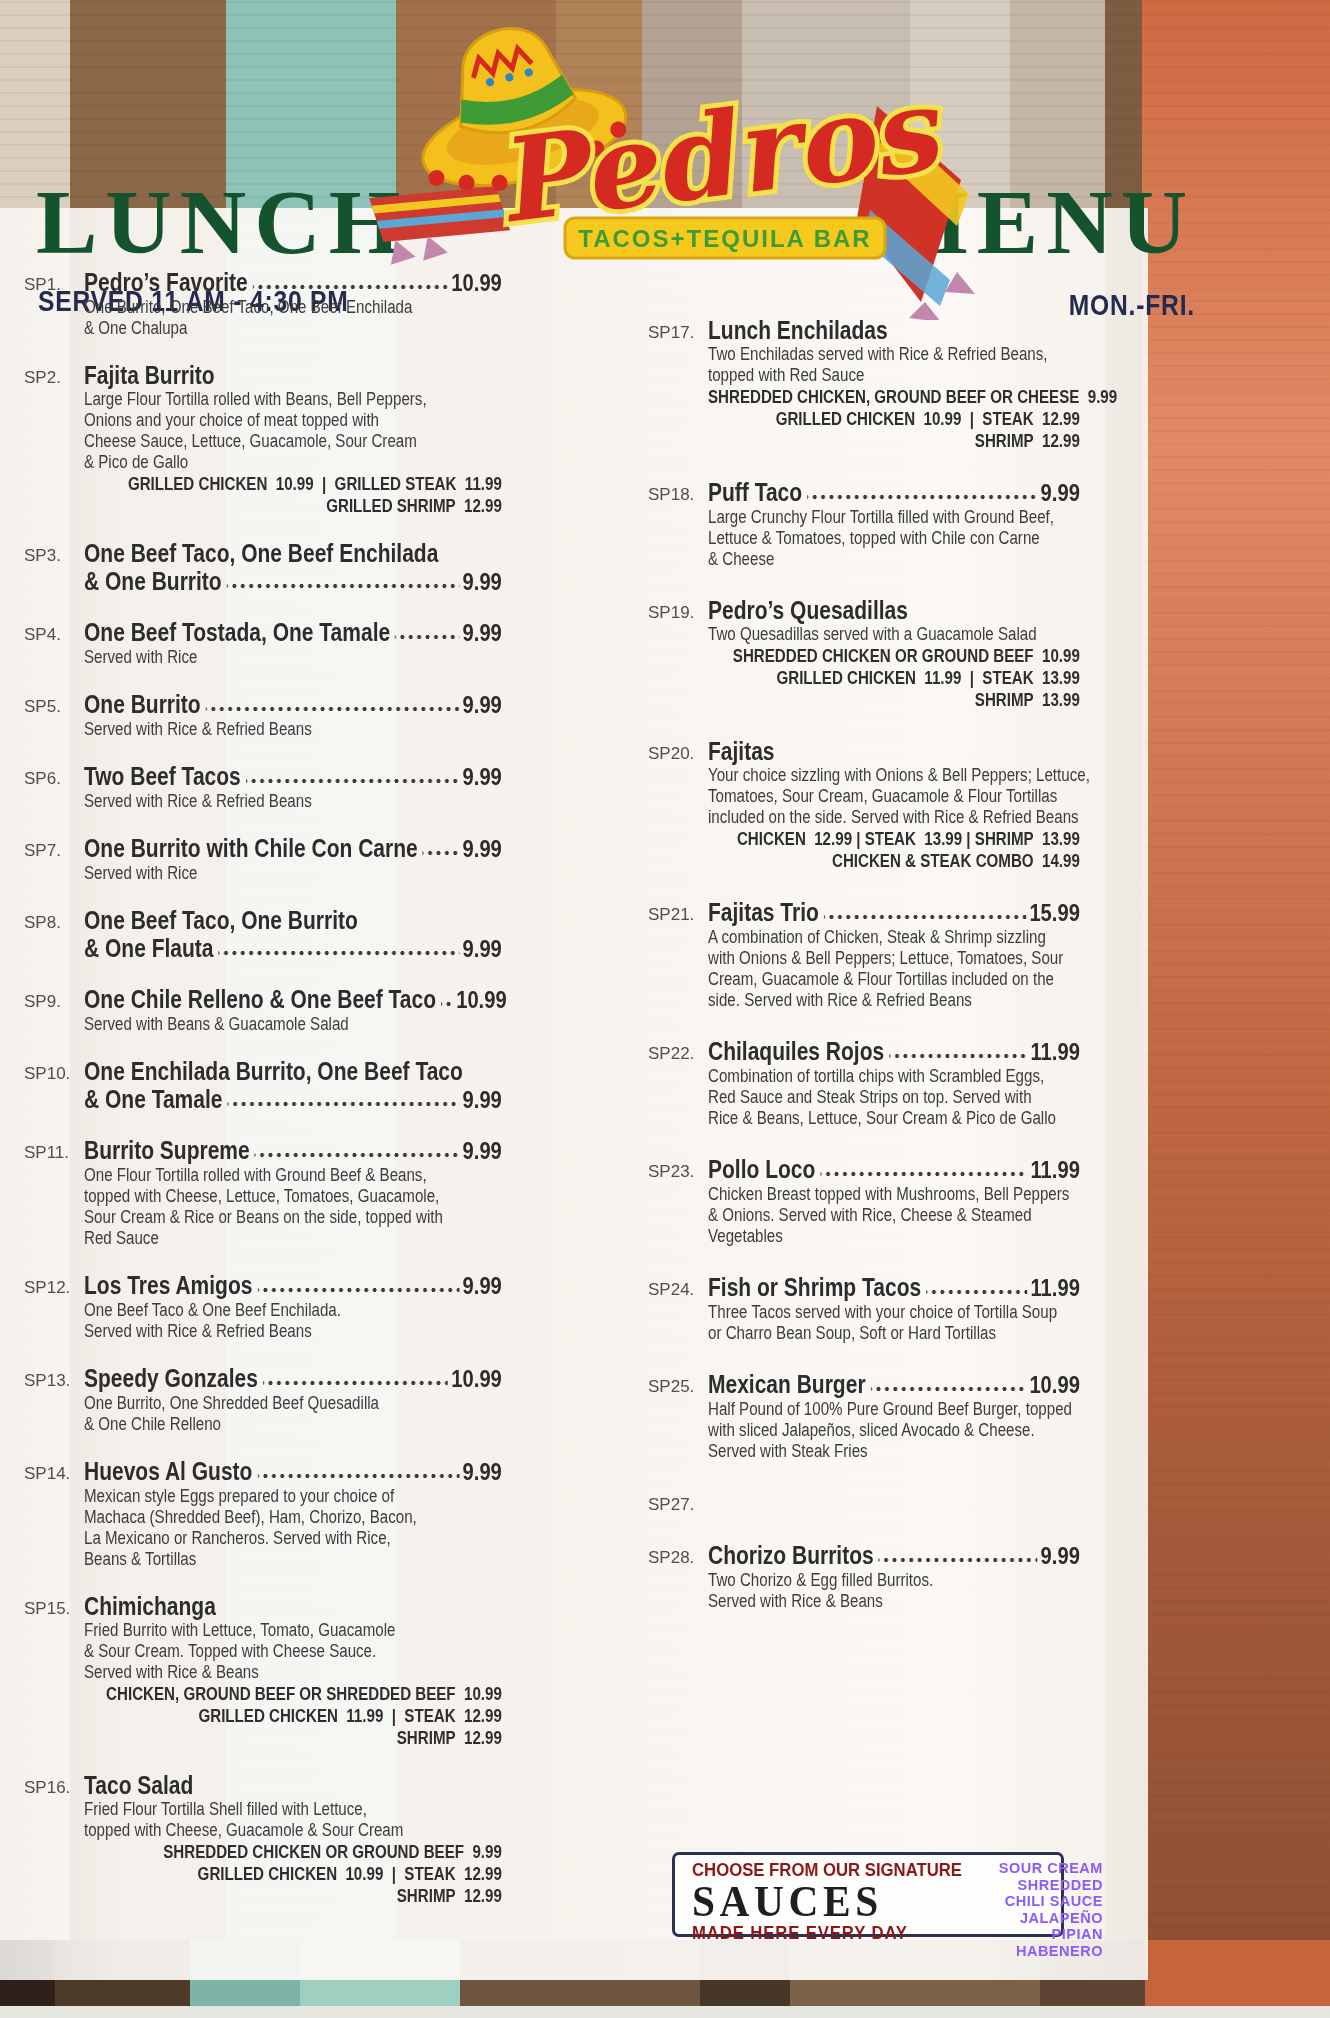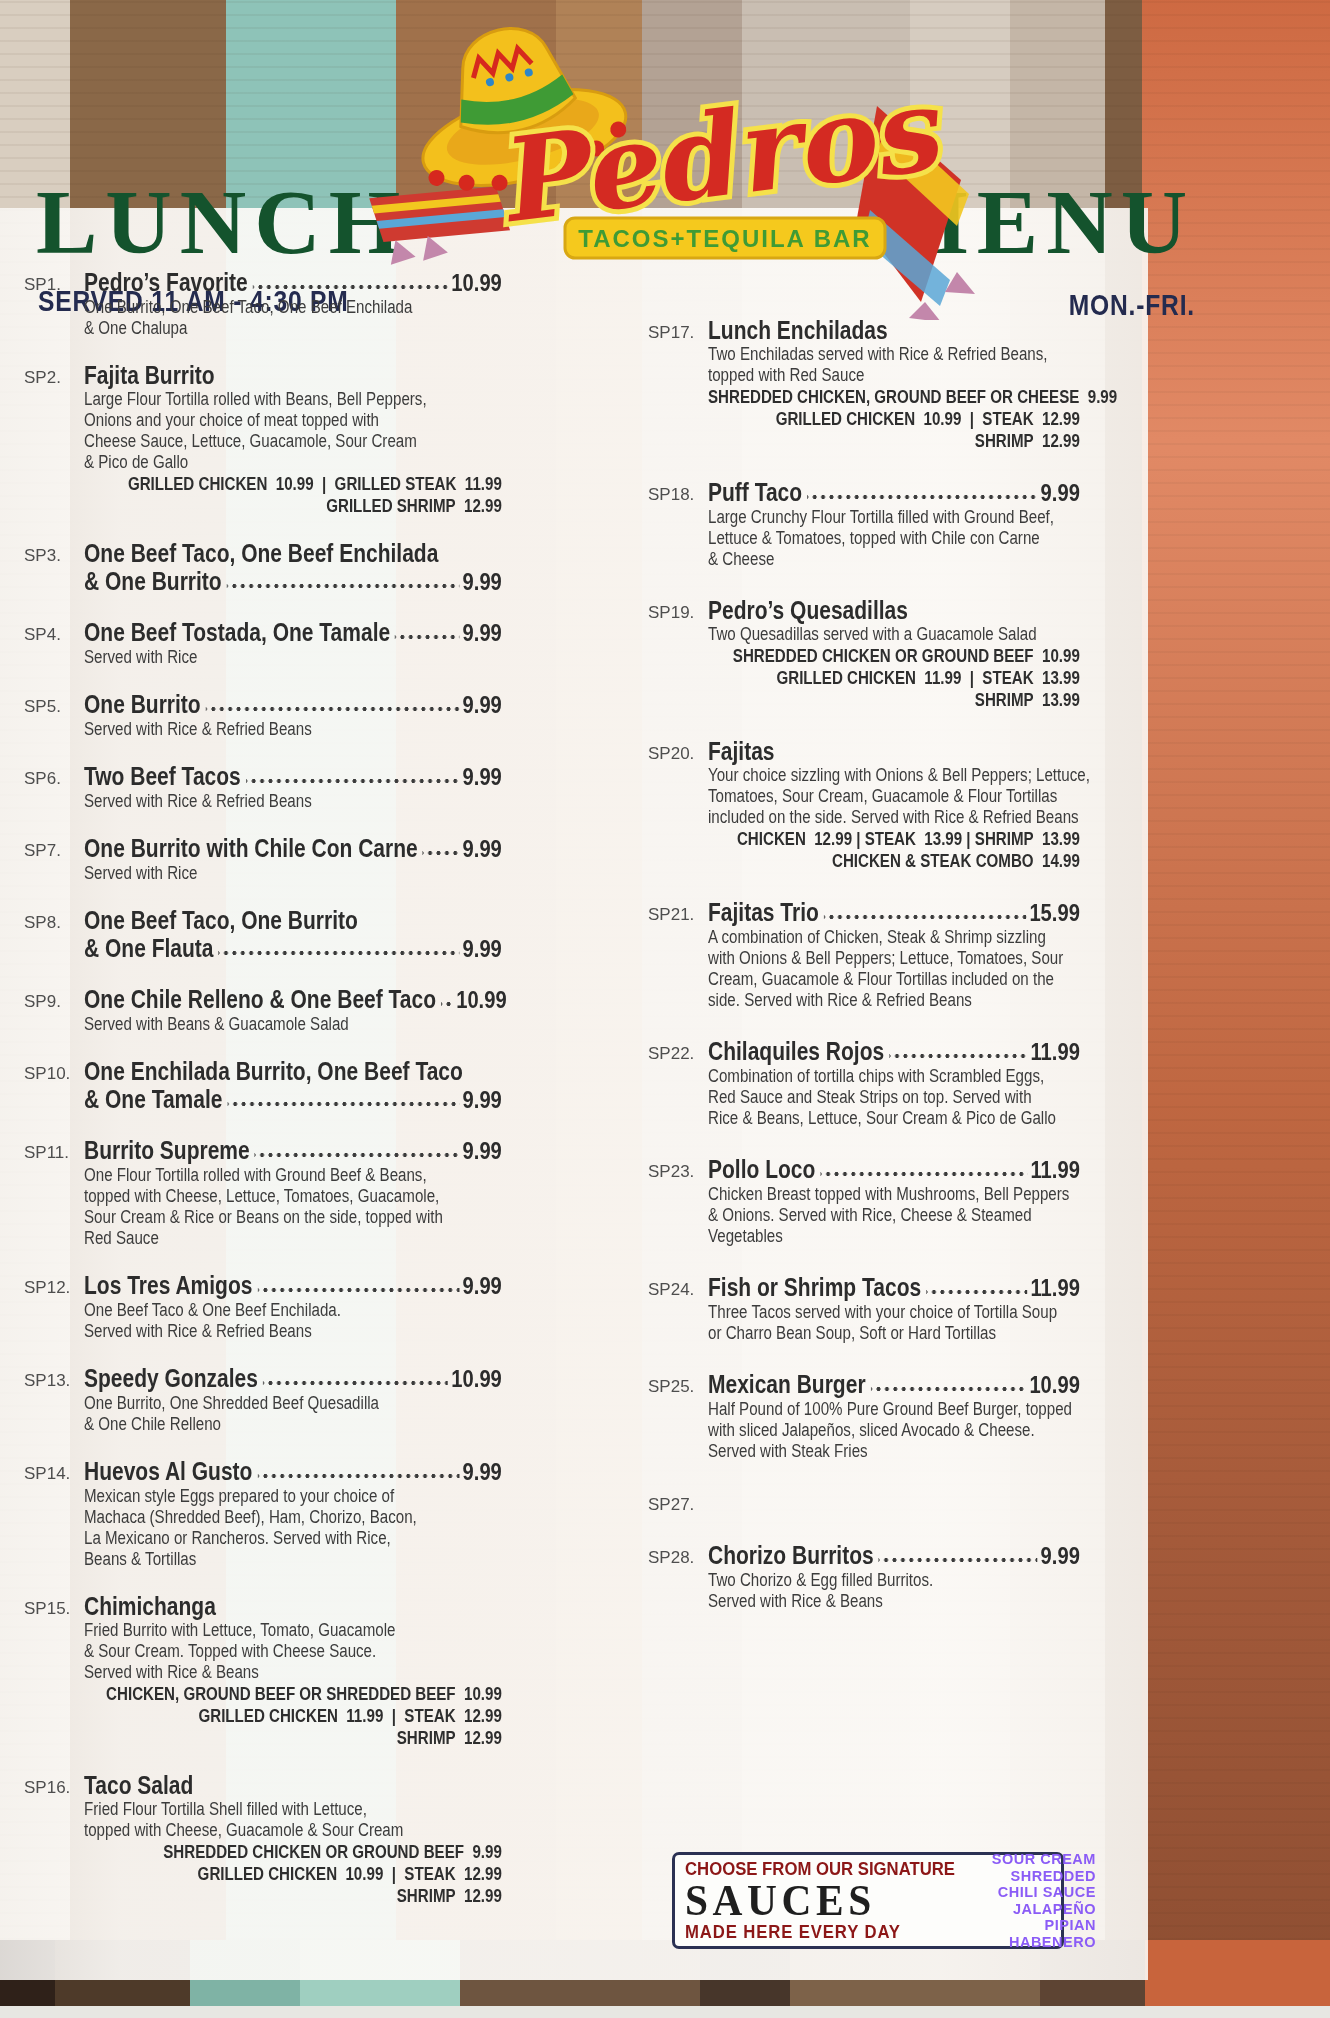--- a/index.html
+++ b/index.html
@@ -55,23 +55,23 @@
     background-size:10px 6px;background-repeat:repeat-x;
     background-position:4px calc(100% - 7px);}
   .p{font-weight:700;font-size:24px;color:#2c2c2c;white-space:nowrap;padding-left:2px;}
   .d{font-size:18px;color:#3c3c3c;line-height:21px;white-space:nowrap;}
   .d:first-of-type{margin-top:3px;}
   .opt{font-weight:700;font-size:18px;color:#2e2e2e;line-height:22px;white-space:nowrap;}
   .opt.right{text-align:right;}
   .opt.left{text-align:left;}
 
   
-  #sauces{position:absolute;left:672px;top:1852px;width:392px;height:97px;
+  #sauces{position:absolute;left:672px;top:1852px;width:392px;height:85px;
     box-sizing:border-box;background:#fdfdfb;border:3px solid #2b3153;border-radius:7px;
-    display:flex;align-items:center;padding:5px 10px 5px 4px;}
+    display:flex;align-items:flex-start;padding:5px 10px 5px 11px;}
   .sauce-mid{margin-left:6px;white-space:nowrap;}
   .s1{font-weight:700;font-size:19px;color:#8c1717;line-height:20px;
       transform:scaleX(.88);transform-origin:0 50%;}
   .s2{font-family:"Liberation Serif",serif;font-weight:700;font-size:45px;line-height:42px;
       letter-spacing:5px;color:#1f1f1f;text-shadow:2px 2px 0 rgba(255,255,255,.35);
       transform:scaleX(.92);transform-origin:0 50%;}
   .s3{font-weight:700;font-size:19px;color:#8c1717;line-height:21px;letter-spacing:1px;
       transform:scaleX(.88);transform-origin:0 50%;}
   .sauce-list{margin-left:auto;text-align:right;color:#8b5cf6;font-weight:700;
       font-size:14.5px;line-height:16.5px;letter-spacing:.5px;white-space:nowrap;}

